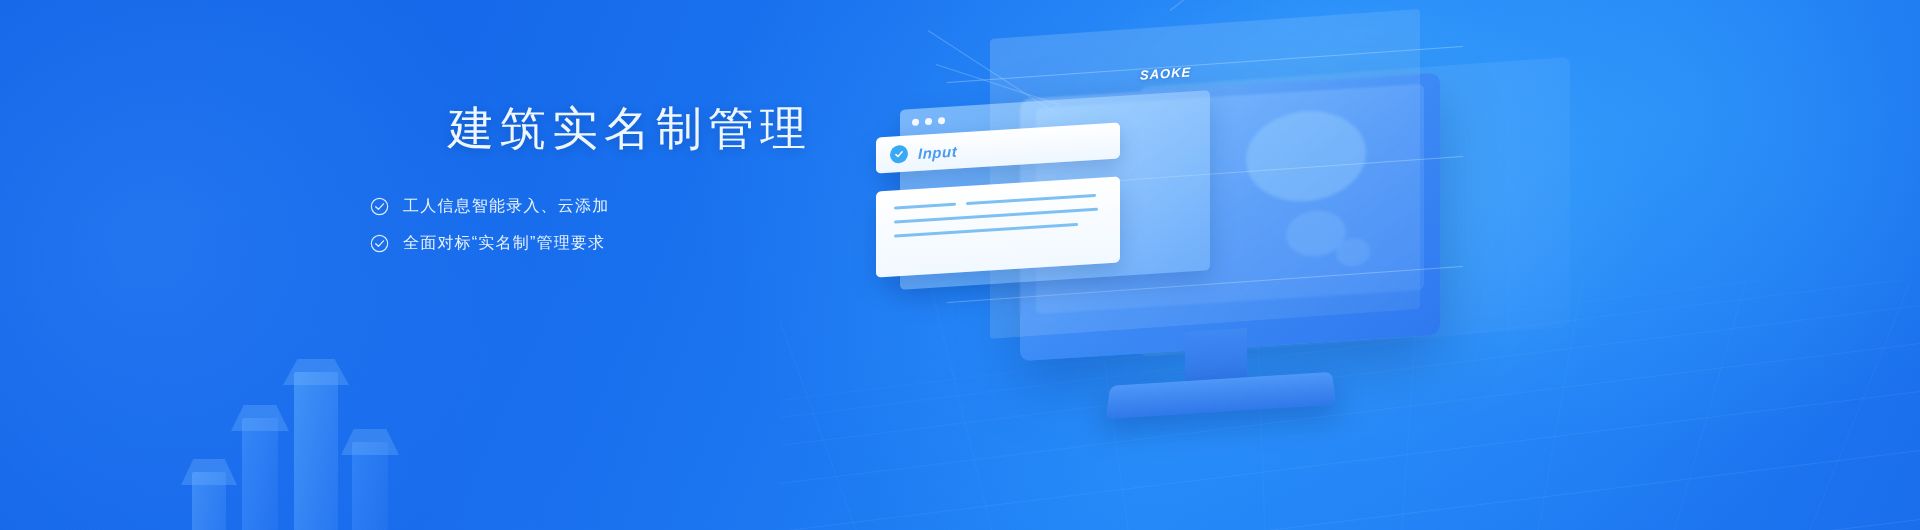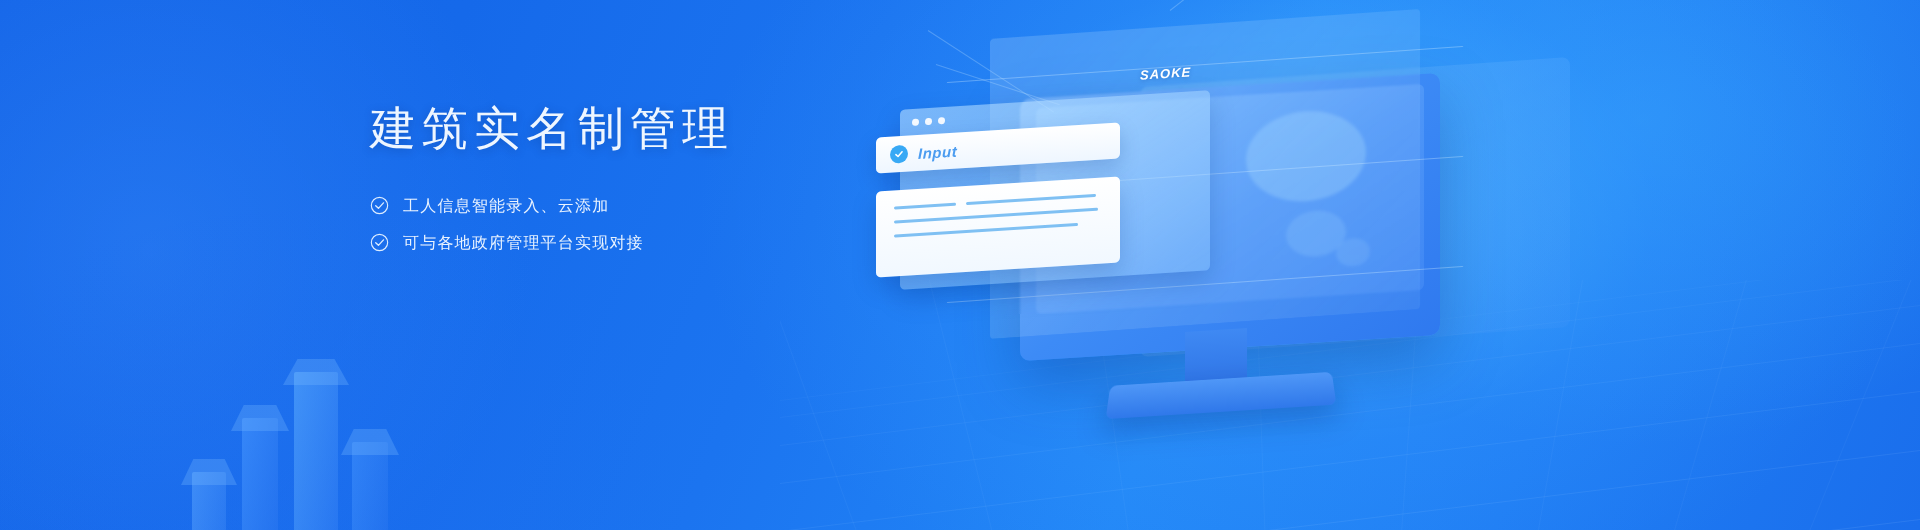--- a/index.html
+++ b/index.html
@@ -57,30 +57,31 @@
   }
 
   
   .copy {
     position:absolute; left:370px; top:100px; width:520px;
   }
   .headline-1 {
     font-size:46px; letter-spacing:6px; color:#eef6ff; font-weight:400;
     line-height:1.25; text-shadow:0 2px 10px rgba(0,40,110,0.30);
     white-space:nowrap;
+    text-align:center;
   }
   .headline-2 {
     font-size:54px; letter-spacing:5px; color:#ffffff; font-weight:700;
     line-height:1.3; margin-top:6px;
     text-shadow:0 3px 12px rgba(0,40,110,0.35);
     white-space:nowrap;
   }
   .features { margin-top:38px; }
   .feature {
-    display:flex; gap:14px;
+    display:flex; align-items:center; gap:14px;
     margin-bottom:16px; white-space:nowrap;
   }
   .check-icon {
     flex:0 0 auto; width:19px; height:19px;
     display:inline-flex; align-items:center; justify-content:center;
   }
   .feature-text {
     font-size:16px; color:#e9f3ff; letter-spacing:1.2px;
   }
 
@@ -236,30 +237,30 @@
       <div class="feature">
         <span class="check-icon">
           <svg width="19" height="19" viewBox="0 0 20 20">
             <circle cx="10" cy="10" r="8.6" fill="none" stroke="#dcecff" stroke-width="1.2"></circle>
             <path d="M6 10.2 L8.9 13 L14.2 7.2" fill="none" stroke="#dcecff" stroke-width="1.4" stroke-linecap="round" stroke-linejoin="round"></path>
           </svg>
         </span>
         <span class="feature-text">工人信息智能录入、云添加</span>
       </div>
 
-
       <div class="feature">
         <span class="check-icon">
           <svg width="19" height="19" viewBox="0 0 20 20">
             <circle cx="10" cy="10" r="8.6" fill="none" stroke="#dcecff" stroke-width="1.2"></circle>
             <path d="M6 10.2 L8.9 13 L14.2 7.2" fill="none" stroke="#dcecff" stroke-width="1.4" stroke-linecap="round" stroke-linejoin="round"></path>
           </svg>
         </span>
-        <span class="feature-text">可与各地政府管理平台实现对接</span>
-      </div>
+        <span class="feature-text">全面对标“实名制”管理要求</span>
+      </div>
+
 
     </div>
   </div>
 
   <div class="illus">
 
     <div class="mon-back"></div>
 
     <div class="mon-body"></div>
 

